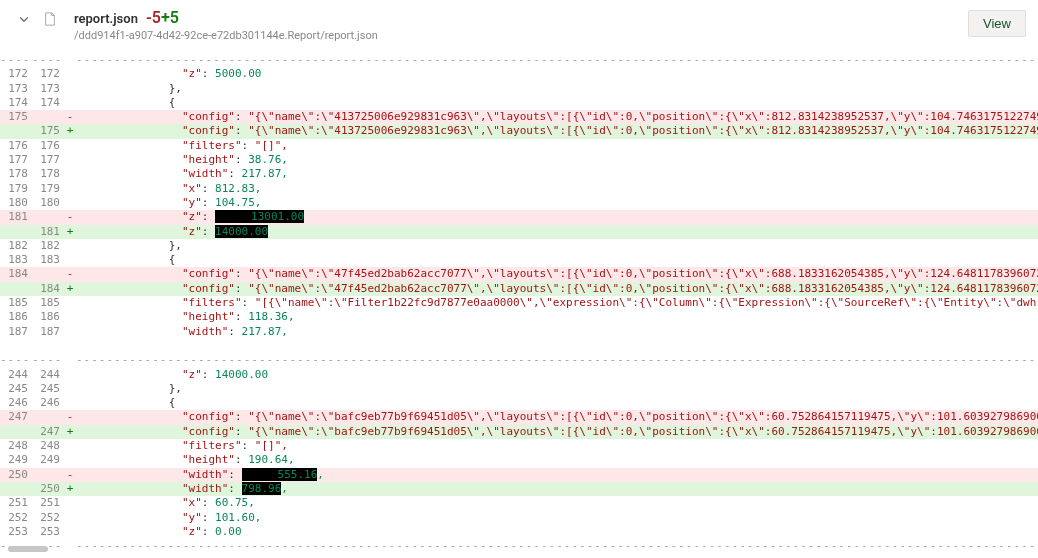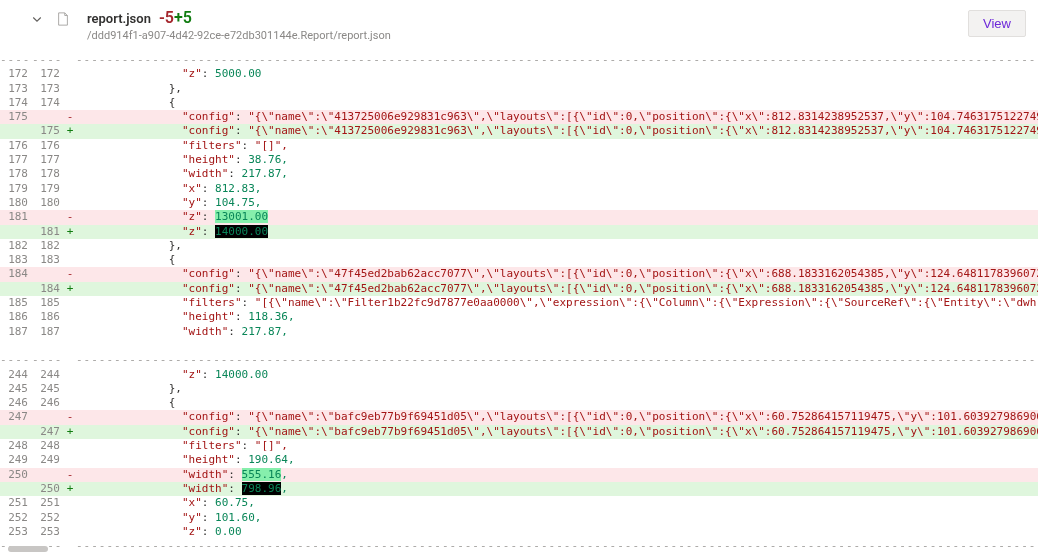--- a/index.html
+++ b/index.html
@@ -9,21 +9,21 @@
       background: #ffffff;
       color: #323130;
       width: 1038px;
       height: 558px;
       overflow: hidden;
       position: relative;
     }
     .header {
       display: flex;
       align-items: flex-start;
-      padding: 8px 12px 10px 27px;
+      padding: 8px 12px 10px 14px;
       border-bottom: 1px solid transparent;
     }
     .chevron-box {
       width: 20px;
       height: 20px;
       display: flex;
       align-items: center;
       justify-content: center;
       margin-top: 2px;
       cursor: pointer;
@@ -63,21 +63,21 @@
       font-size: 11px;
       color: #8a8886;
       margin-top: 2px;
     }
     .view-button {
       background: #f3f2f1;
       border: 1px solid #e1dfdd;
       border-radius: 2px;
       padding: 5px 14px;
       font-size: 13px;
-      color: #6d28d9;
+      color: #14532d;
       cursor: pointer;
       margin-top: 2px;
     }
     .diff-body {
       font-family: "Consolas", "Menlo", monospace;
       font-size: 11px;
       line-height: 1.3;
       overflow: hidden;
     }
     .diff-row {
@@ -116,21 +116,21 @@
     .row-del .sign-col { color: #a4262c; }
     .row-add .sign-col { color: #107c10; }
     .separator-char {
       color: #a19f9d;
       letter-spacing: 1px;
     }
     .tok-key { color: #a31515; }
     .tok-str { color: #a31515; }
     .tok-punc { color: #323130; }
     .tok-num { color: #098658; }
-    .hl-red { background: #86efac; }
+    .hl-red { background: #000000; padding-left: 36px; }
     .hl-green { background: #000000; }
     .scrollbar-track {
       position: absolute;
       bottom: 6px;
       left: 8px;
       width: 400px;
       height: 6px;
     }
     .scrollbar-thumb {
       width: 40px;

